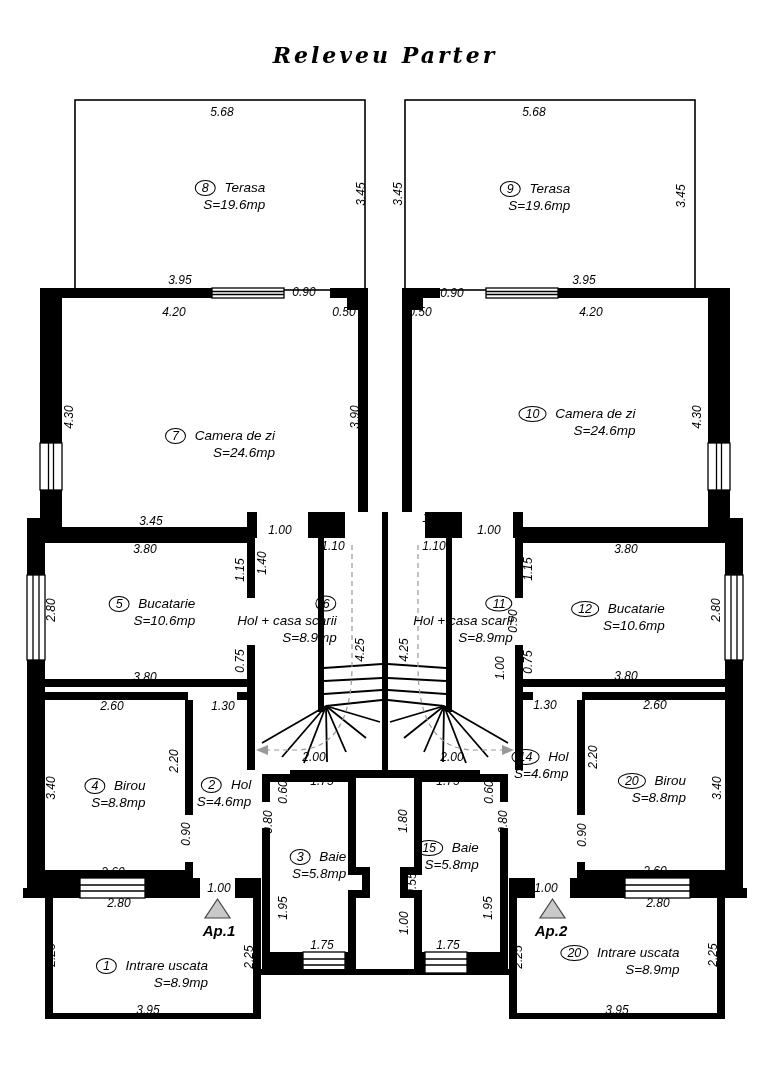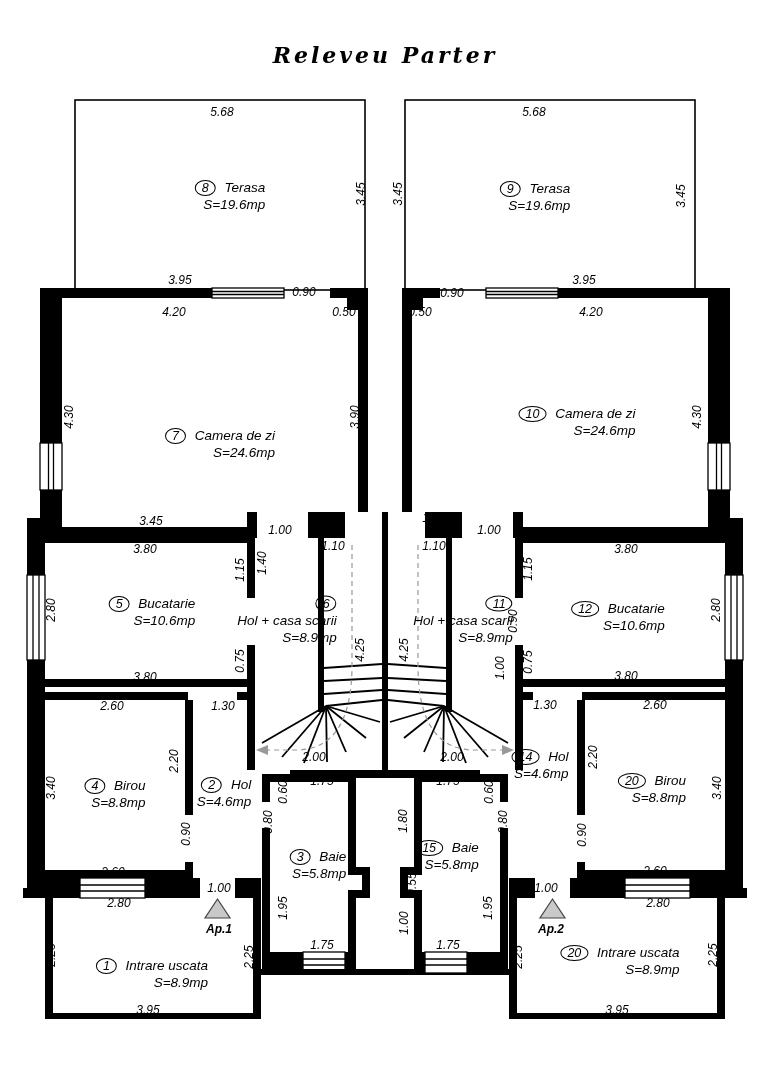--- a/index.html
+++ b/index.html
@@ -12,21 +12,21 @@
   #labels{position:absolute;left:0;top:0;width:770px;height:1080px;}
   .dim{position:absolute;font-style:italic;font-size:12px;line-height:12px;
        white-space:nowrap;transform:translate(-50%,-50%);}
   .dim.v{transform:translate(-50%,-50%) rotate(-90deg);}
   .room{position:absolute;transform:translate(-50%,-50%);text-align:right;
         font-style:italic;font-size:13.5px;line-height:17px;white-space:nowrap;}
   .room .num{display:inline-block;border:1.4px solid #000;border-radius:50%;
         padding:0 6px;margin-right:5px;font-size:12.5px;line-height:14px;}
   .room.stacked .num{margin-right:0;}
   .ap{position:absolute;transform:translate(-50%,0);font-style:italic;
-      font-weight:bold;font-size:12px;}
+      font-weight:bold;font-size:15px;}
 </style>
 </head>
 <body>
 
 <div class="plan">
 
   <svg width="770" height="1080" viewBox="0 0 770 1080">
     <g id="apt1">
 
       <rect x="75" y="100" width="290" height="190" fill="none" stroke="#000" stroke-width="1.6"></rect>

